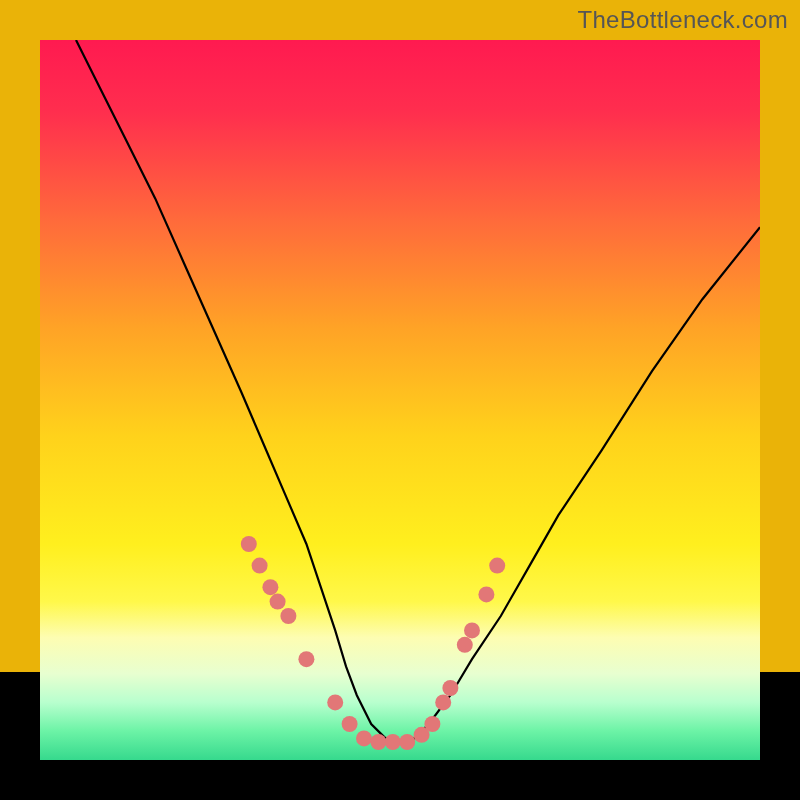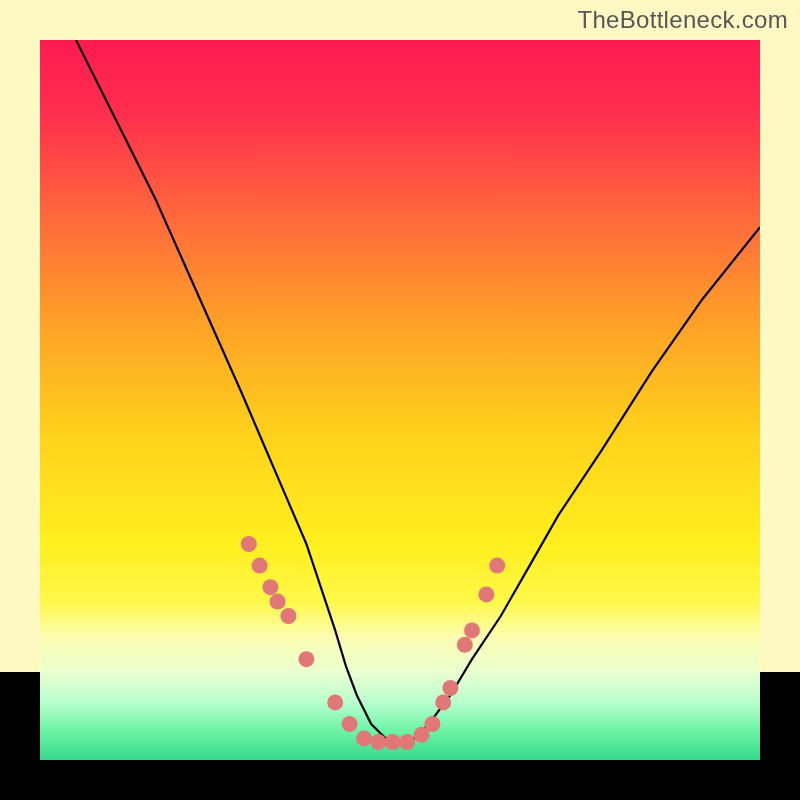--- a/index.html
+++ b/index.html
@@ -9,21 +9,21 @@
     height: 800px;
     background: #000;
     overflow: hidden;
   }
   .frame {
     position: absolute;
     left: 0;
     top: 0;
     width: 800px;
     height: 672px;
-    background: #fef9c3;
+    background: #eab308;
   }
   .watermark {
     position: absolute;
     top: 6px;
     right: 12px;
     font-family: Arial, Helvetica, sans-serif;
     font-size: 24px;
     font-weight: 500;
     color: #565656;
     letter-spacing: 0.3px;

